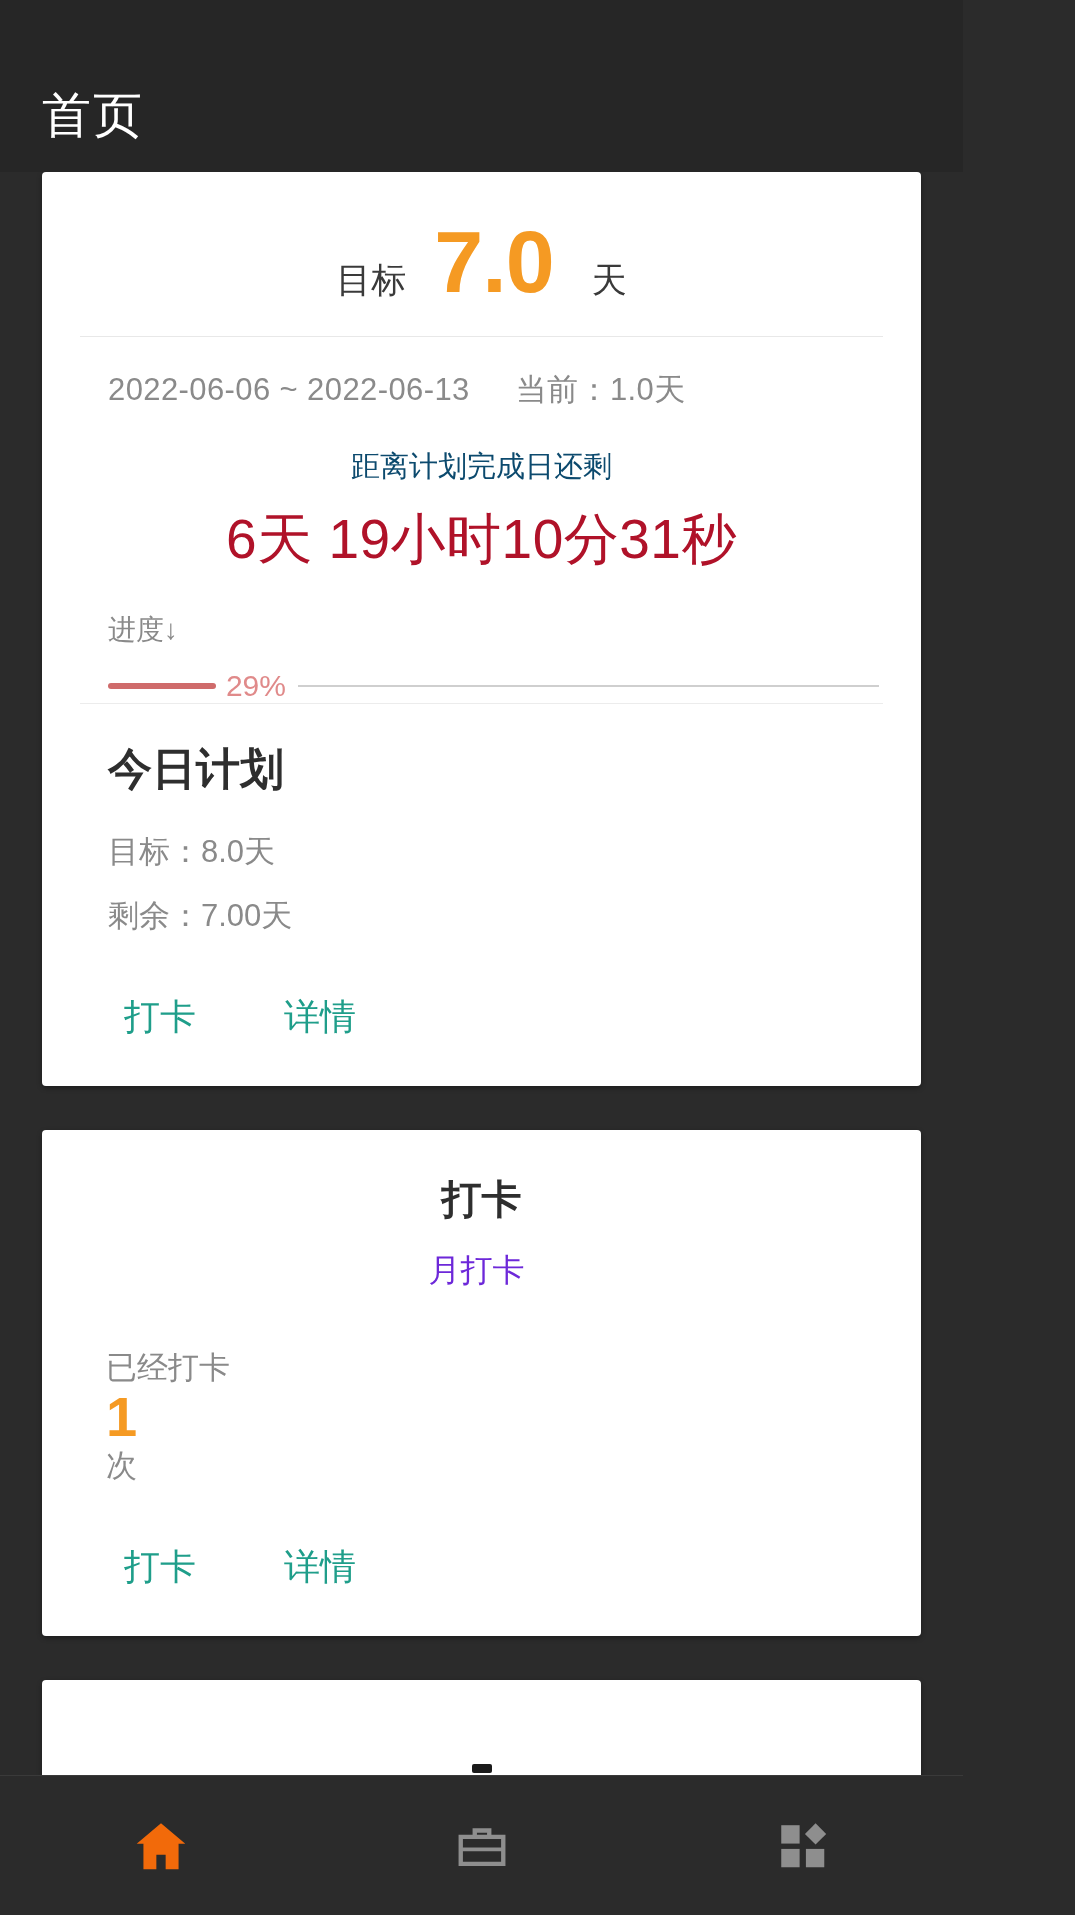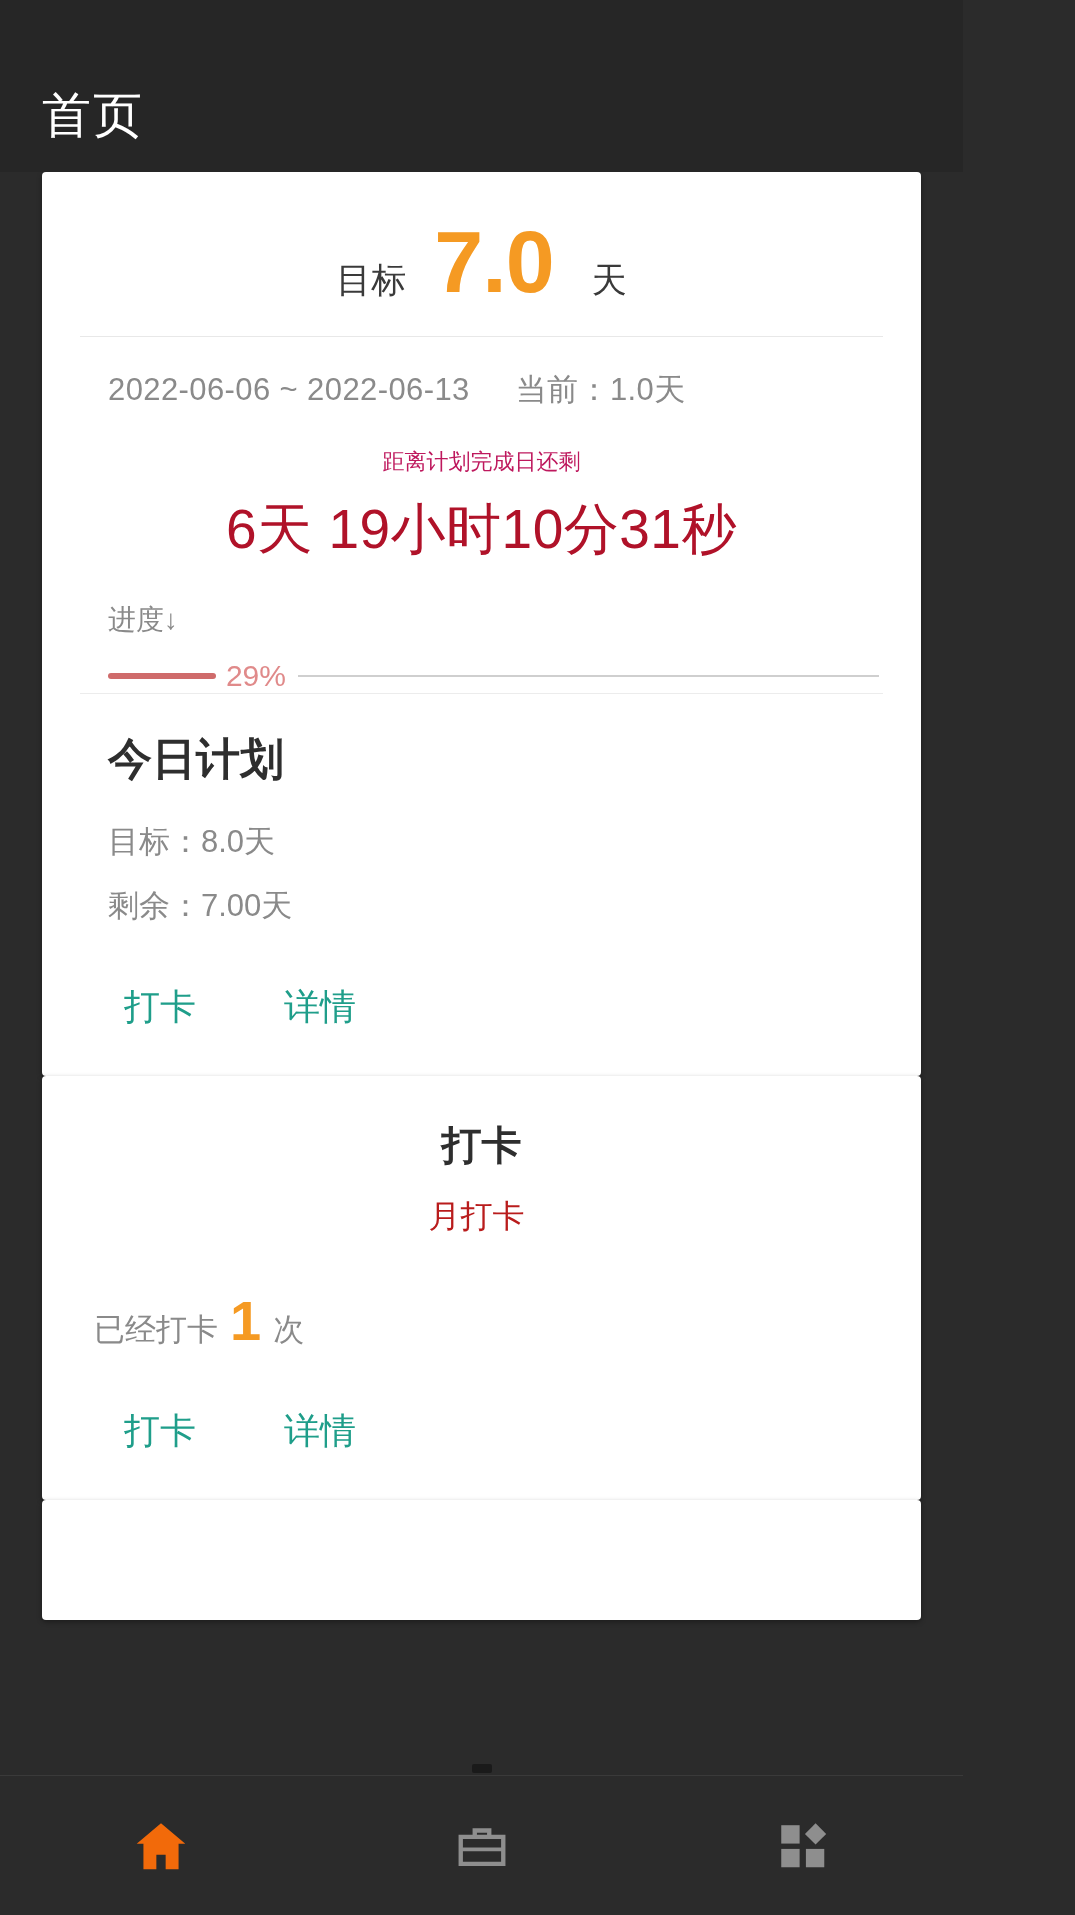--- a/index.html
+++ b/index.html
@@ -45,20 +45,21 @@
     position: relative;
     overflow: hidden;
     padding: 0 42px;
     background: #2b2b2b;
   }
 
   .card {
     background: #ffffff;
     border-radius: 4px;
     box-shadow: 0 2px 5px rgba(0,0,0,0.35);
+    margin-bottom: 44px;
   }
 
   
   .card-one { padding: 0; }
 
   .goal-row {
     display: flex;
     align-items: baseline;
     justify-content: center;
     padding: 46px 0 30px 0;
@@ -93,22 +94,22 @@
     padding: 32px 0 20px 66px;
     font-size: 31px;
     color: #8a8a8a;
     letter-spacing: 0.4px;
   }
   .date-range { white-space: nowrap; }
   .current-label { margin-left: 46px; white-space: nowrap; }
 
   .countdown-caption {
     text-align: center;
-    font-size: 22px;
-    color: #be185d;
+    font-size: 29px;
+    color: #0c4a6e;
     padding-top: 16px;
   }
   .countdown-value {
     text-align: center;
     font-size: 55px;
     color: #b01229;
     padding: 16px 0 26px 0;
     letter-spacing: 0.5px;
   }
 
@@ -182,28 +183,29 @@
   .checkin-title {
     text-align: center;
     font-size: 40px;
     font-weight: bold;
     color: #2e2e2e;
     padding: 42px 0 0 0;
   }
   .checkin-sub {
     text-align: center;
     font-size: 32px;
-    color: #b91c1c;
+    color: #6d28d9;
     padding: 22px 10px 0 0;
   }
   .count-line {
     display: flex;
     align-items: baseline;
     padding: 54px 0 0 52px;
     color: #8a8a8a;
+    flex-direction: column;
   }
   .count-pre { font-size: 31px; }
   .count-num {
     font-size: 56px;
     font-weight: bold;
     color: #f59a23;
     margin: 0 12px;
     line-height: 1;
   }
   .count-post { font-size: 31px; }

